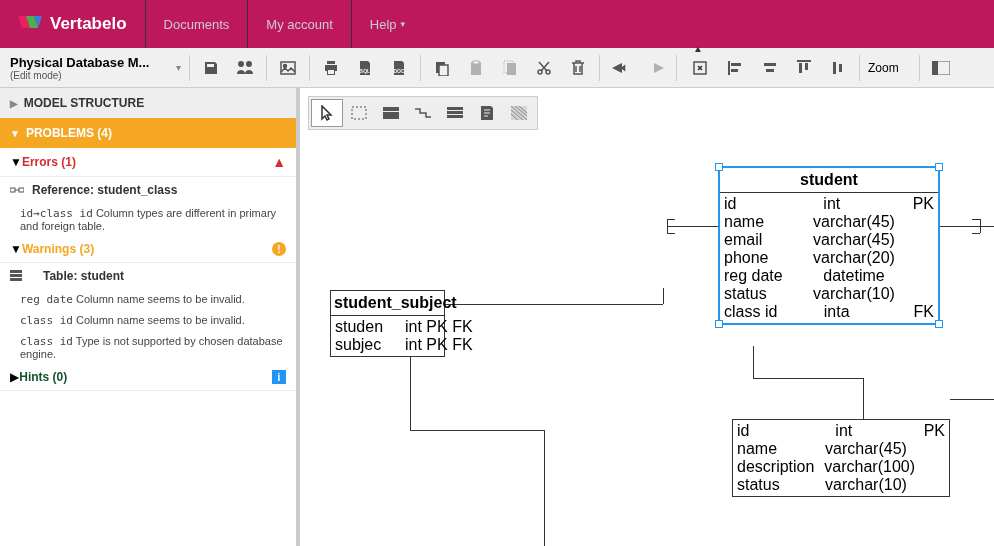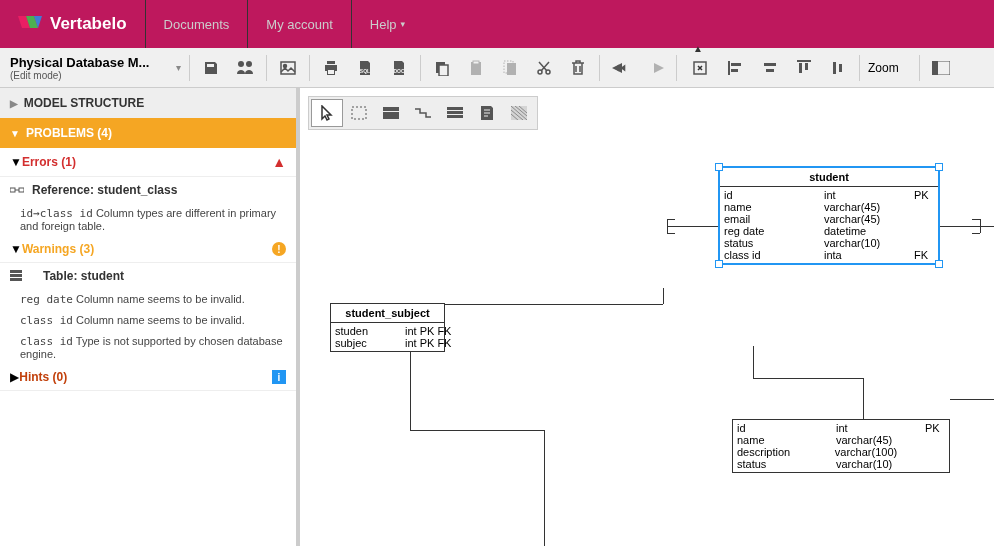--- a/index.html
+++ b/index.html
@@ -16,33 +16,33 @@
 .main{display:flex;height:458px}
 .sidebar{width:300px;border-right:4px solid #ccc;background:#fff;overflow:hidden;font-size:12px}
 .sb-h{padding:8px 10px;font-weight:bold;font-size:12px;cursor:pointer;display:flex;align-items:center}
 .sb-h .tri{margin-right:6px;color:#888;font-size:10px}
 .sb-model{background:#eee;color:#333}
 .sb-problems{background:#f5a623;color:#fff}
 .sb-sub{padding:6px 10px;border-bottom:1px solid #eee;display:flex;align-items:center;justify-content:space-between;cursor:pointer}
 .sb-sub .label{display:flex;align-items:center}
 .sb-errors{color:#d32f2f;font-weight:bold}
 .sb-warnings{color:#f5a623;font-weight:bold}
-.sb-hints{color:#c2410c;font-weight:bold}
+.sb-hints{color:#14532d;font-weight:bold}
 .sb-item{padding:4px 10px 4px 20px;font-size:11px;color:#444}
 .sb-item-h{font-weight:bold;color:#333;display:flex;align-items:center;padding:6px 10px}
 .sb-item-h svg{margin-right:4px}
 .mono{font-family:monospace}
 .badge-err{color:#d32f2f;font-size:14px}
 .badge-warn{width:14px;height:14px;border-radius:50%;background:#f5a623;color:#fff;font-size:10px;display:flex;align-items:center;justify-content:center;font-weight:bold}
 .badge-hint{width:14px;height:14px;background:#2196f3;color:#fff;font-size:10px;display:flex;align-items:center;justify-content:center;font-weight:bold}
 .canvas{flex:1;position:relative;background:#fff}
 .canvas-toolbar{position:absolute;top:8px;left:8px;background:#eee;border:1px solid #ccc;display:flex;padding:2px}
 .cbtn{width:32px;height:28px;display:flex;align-items:center;justify-content:center;cursor:pointer;color:#555}
 .cbtn.active{background:#fff;border:1px solid #999}
-.entity{position:absolute;background:#fff;border:1px solid #333;font-size:11px}
+.entity{position:absolute;background:#fff;border:1px solid #333;font-size:16px}
 .entity.selected{border:2px solid #2196f3}
 .entity-title{text-align:center;font-weight:bold;padding:3px;border-bottom:1px solid #333}
 .entity-body{padding:2px 4px}
 .entity-row{display:flex;justify-content:space-between;white-space:nowrap}
 .entity-row span:first-child{min-width:70px}
 .entity-row span:nth-child(2){min-width:60px}
 .entity-row span:nth-child(3){text-align:left;min-width:20px}
 .handle{position:absolute;width:8px;height:8px;background:#fff;border:1px solid #2196f3}
 .line{position:absolute;background:#333}
 .zoom-label{font-size:12px;color:#000000;margin-left:4px}
@@ -352,38 +352,43 @@
             <span>name</span>
             <span>varchar(45)</span>
             <span></span>
           </div>
           <div class="entity-row">
             <span>email</span>
             <span>varchar(45)</span>
             <span></span>
           </div>
           <div class="entity-row">
+            <span>phone</span>
+            <span>varchar(20)</span>
+            <span></span>
+          </div>
+          <div class="entity-row">
             <span>reg date</span>
             <span>datetime</span>
             <span></span>
           </div>
           <div class="entity-row">
             <span>status</span>
             <span>varchar(10)</span>
             <span></span>
           </div>
           <div class="entity-row">
             <span>class id</span>
             <span>inta</span>
             <span>FK</span>
           </div>
         </div>
     </div>
 
-    <div class="entity" style="left:30px;top:215px;width:115px">
+    <div class="entity" style="left:30px;top:202px;width:115px">
       <div class="entity-title">student_subject</div>
       <div class="entity-body" id="ent-ss">
           <div class="entity-row">
             <span>studen</span>
             <span>int PK FK</span>
             <span></span>
           </div>
           <div class="entity-row">
             <span>subjec</span>
             <span>int PK FK</span>

